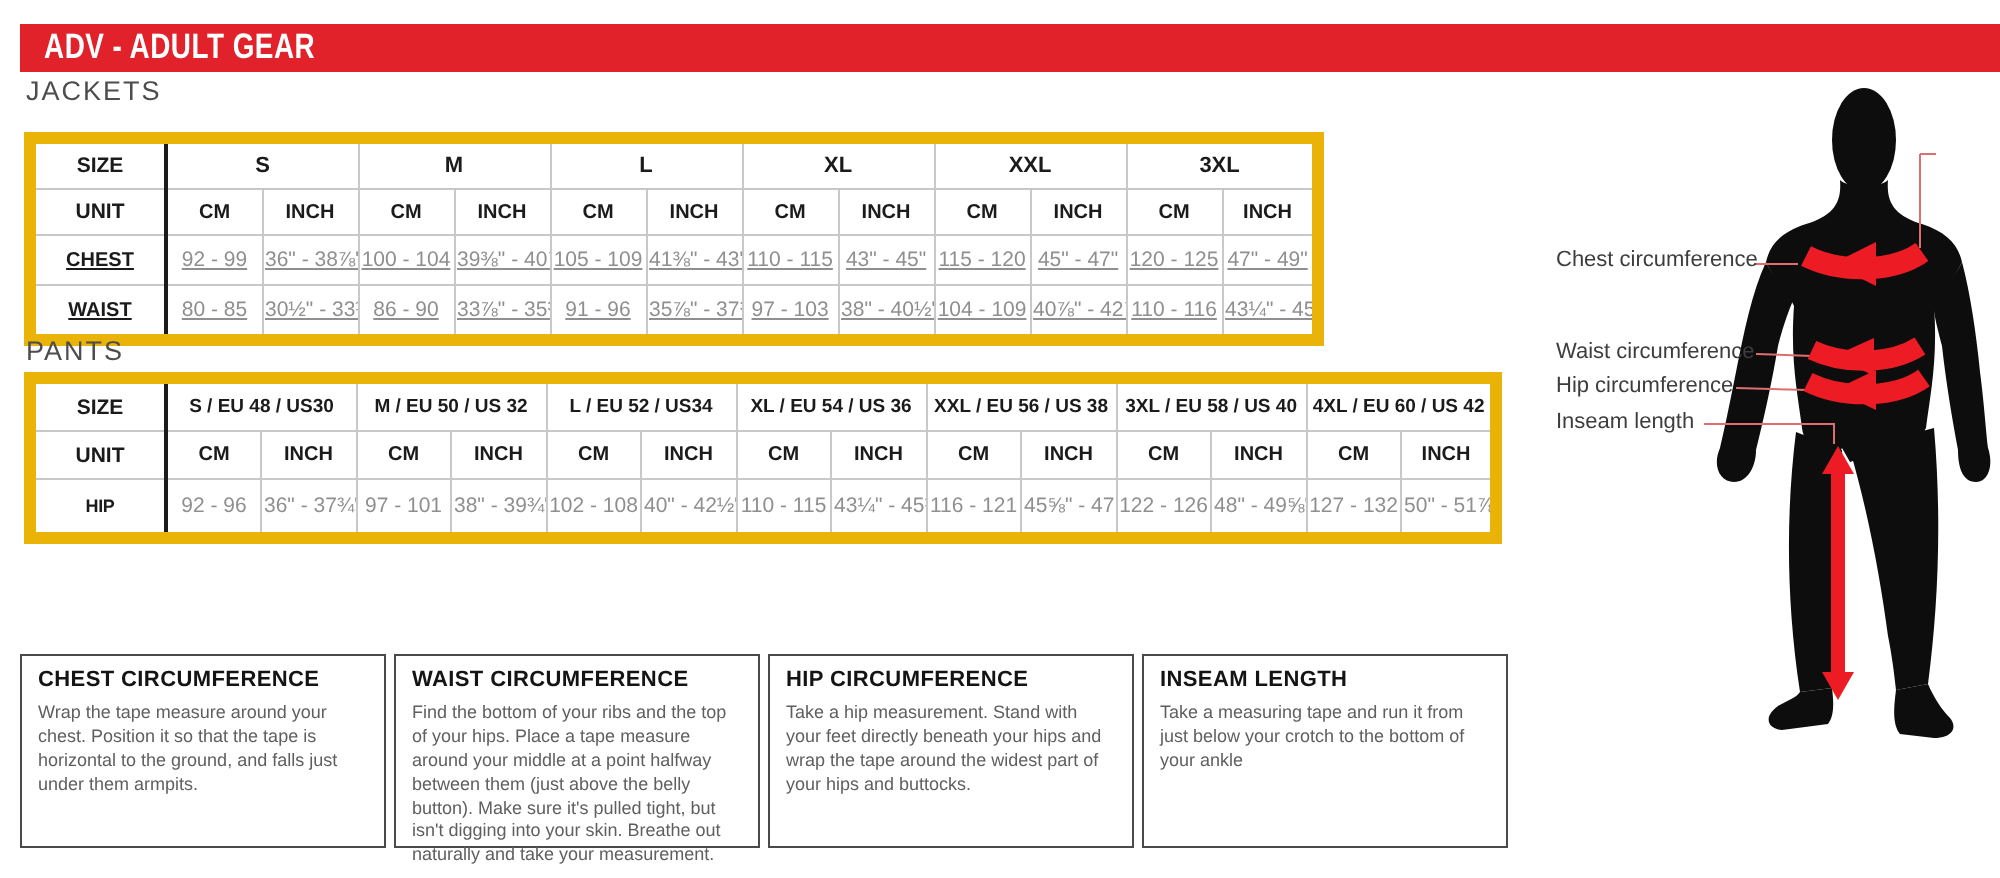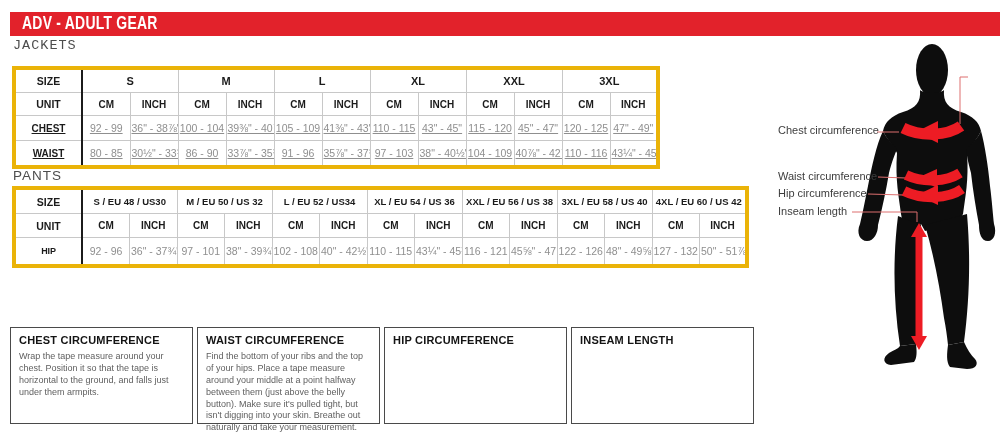--- a/index.html
+++ b/index.html
@@ -16,26 +16,26 @@
   }
   .banner-title{
     color:#fff;font-weight:700;font-size:17px;letter-spacing:.3px;
     margin-left:12px;display:inline-block;
     transform:scale(.82,1.04);transform-origin:left center;white-space:nowrap;
   }
   
   .section-label{
     position:absolute;left:13px;color:#4d4d4d;font-size:13.5px;letter-spacing:1px;
   }
-  #jackets-label{top:38px;font-family:Liberation Mono, monospace;}
+  #jackets-label{top:38px;}
   #pants-label{top:168px;}
   
   table.size-table{
     position:absolute;border-collapse:collapse;table-layout:fixed;
-    border:4px solid #eab308;background:#fff;padding-left:48px;
+    border:6px solid #eab308;background:#fff;padding-left:48px;
   }
   table.size-table th, table.size-table td{
     border:1px solid #c8c8c8;text-align:center;vertical-align:middle;
     padding:0 1px;overflow:hidden;white-space:nowrap;
   }
   table.size-table th{color:#1b1b1b;font-weight:700;}
   table.size-table td{color:#8f8f8f;font-weight:400;}
   table.size-table .lbl{
     border-right:2px solid #1b1b1b;font-weight:700;color:#1b1b1b;
   }
@@ -205,23 +205,25 @@
   <div class="how-box">
     <h3>CHEST CIRCUMFERENCE</h3>
     <p>Wrap the tape measure around your chest. Position it so that the tape is horizontal to the ground, and falls just under them armpits.</p>
   </div>
   <div class="how-box">
     <h3>WAIST CIRCUMFERENCE</h3>
     <p>Find the bottom of your ribs and the top of your hips. Place a tape measure around your middle at a point halfway between them (just above the belly button). Make sure it's pulled tight, but isn't digging into your skin. Breathe out naturally and take your measurement.</p>
   </div>
   <div class="how-box">
     <h3>HIP CIRCUMFERENCE</h3>
+    <p>Take a hip measurement. Stand with your feet directly beneath your hips and wrap the tape around the widest part of your hips and buttocks.</p>
   </div>
   <div class="how-box">
     <h3>INSEAM LENGTH</h3>
+    <p>Take a measuring tape and run it from just below your crotch to the bottom of your ankle</p>
   </div>
 </div>
 
 <div class="figure">
   <svg width="230" height="419" viewBox="0 0 230 419">
 
     <g fill="#0d0d0d">
       <ellipse cx="162" cy="50" rx="16" ry="26"></ellipse>
       <path d="M150 70 C151 82 146 88 133 92 C121 96 115 102 113 111 C117 120 124 126 127 133 C125 160 129 178 131 194 C132 202 138 208 147 211 L151 204 L155 211 C164 208 190 202 193 194 C195 178 199 160 197 133 C200 126 207 120 211 111 C209 102 203 96 191 92 C178 88 173 82 174 70 C170 74 154 74 150 70 Z"></path>
       <path d="M113 111 C106 126 102 146 98 166 C95 181 92 196 90 204 C86 213 90 221 97 221 C104 221 108 213 108 205 C112 189 116 171 119 153 C122 141 125 134 127 129 C122 123 116 118 113 111 Z"></path>

